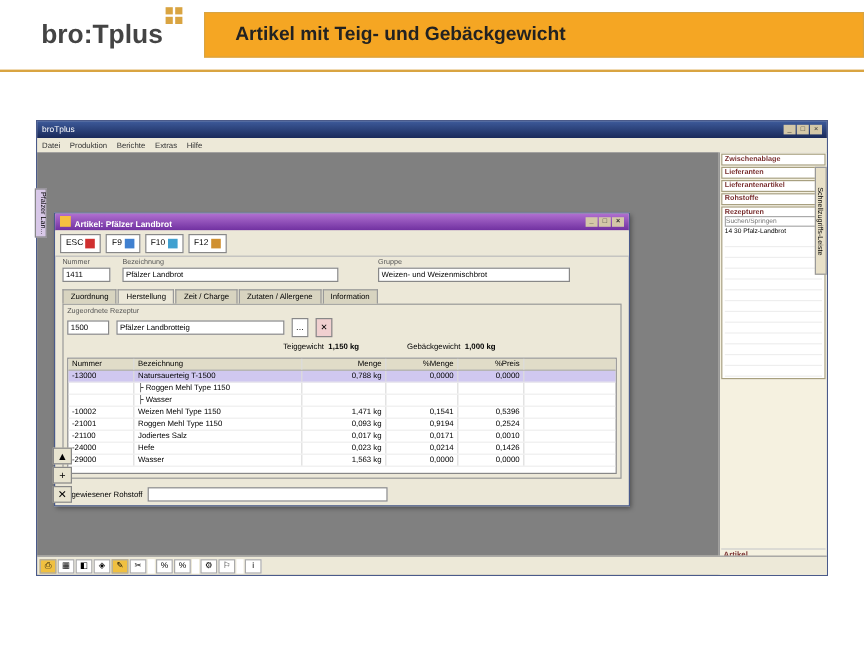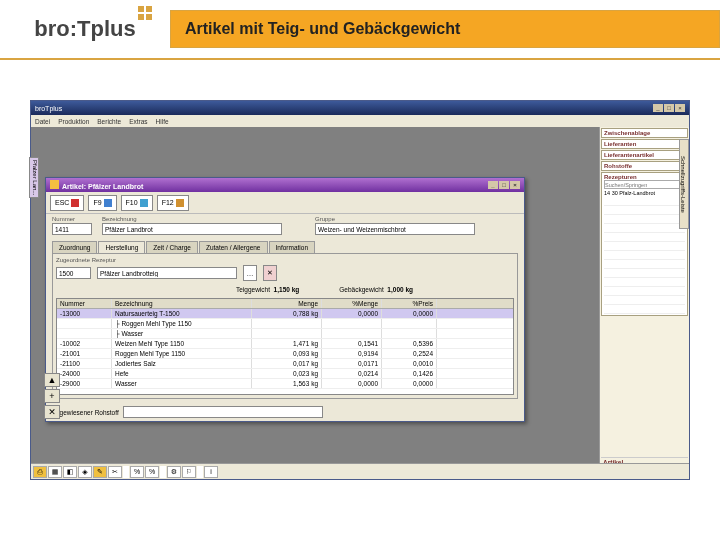--- a/index.html
+++ b/index.html
@@ -2,21 +2,21 @@
 <html><head>
 <meta charset="utf-8">
 <style>
 *{margin:0;padding:0;box-sizing:border-box;font-family:Verdana,Arial,sans-serif}
 body{width:720px;height:540px;background:#fff;overflow:hidden}
 .slide{position:relative;width:720px;height:398px}
 .hdr{display:flex;align-items:center;border-bottom:2px solid #d9a441}
 .logo{width:170px;height:58px;display:flex;align-items:center;justify-content:center;font-size:22px;font-weight:bold;color:#444;position:relative}
 .logo .dots{position:absolute;top:6px;right:18px;width:14px;height:14px}
 .logo .dots span{position:absolute;width:6px;height:6px;background:#d9a441}
-.title-bar{flex:1;height:38px;background:#f5a623;border:1px solid #d9a441;display:flex;align-items:center;padding-left:14px;font-weight:bold;font-size:16px;color:#222}
+.title-bar{flex:1;height:38px;background:#f5a623;border:1px solid #d9a441;display:flex;align-items:center;padding-left:25px;font-weight:bold;font-size:16px;color:#222}
 .app{position:absolute;left:30px;top:100px;width:660px;height:380px;border:1px solid #4a5a8a;background:#c9c9c9}
 .app-titlebar{height:14px;background:linear-gradient(#3d5a9a,#1a2a5a);color:#fff;font-size:7px;display:flex;align-items:center;padding:0 4px;justify-content:space-between}
 .win-btns span{display:inline-block;width:10px;height:8px;background:#d4c8a8;margin-left:1px;font-size:6px;text-align:center;line-height:8px;color:#333}
 .app-menu{height:12px;background:#ede9d8;font-size:6.5px;padding:0 4px;display:flex;gap:8px;align-items:center;color:#333}
 .app-body{display:flex;height:calc(100% - 26px)}
 .main-area{flex:1;background:#808080;position:relative}
 .right-panel{width:90px;background:#f5f1e0;border-left:1px solid #999;font-size:6px;position:relative}
 .rp-sec{border:1px solid #a8a080;margin:1px;padding:1px 2px;background:#fff}
 .rp-hdr{font-size:6px;color:#7a3030;font-weight:bold}
 .rp-row{height:9px;border-bottom:1px solid #eee}

